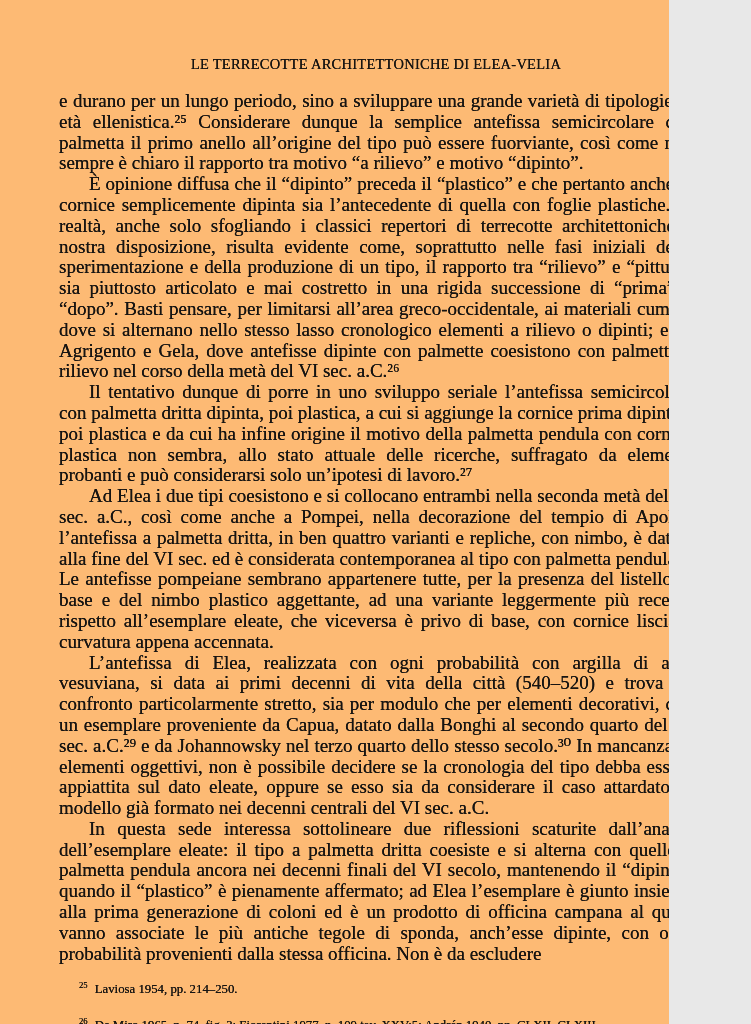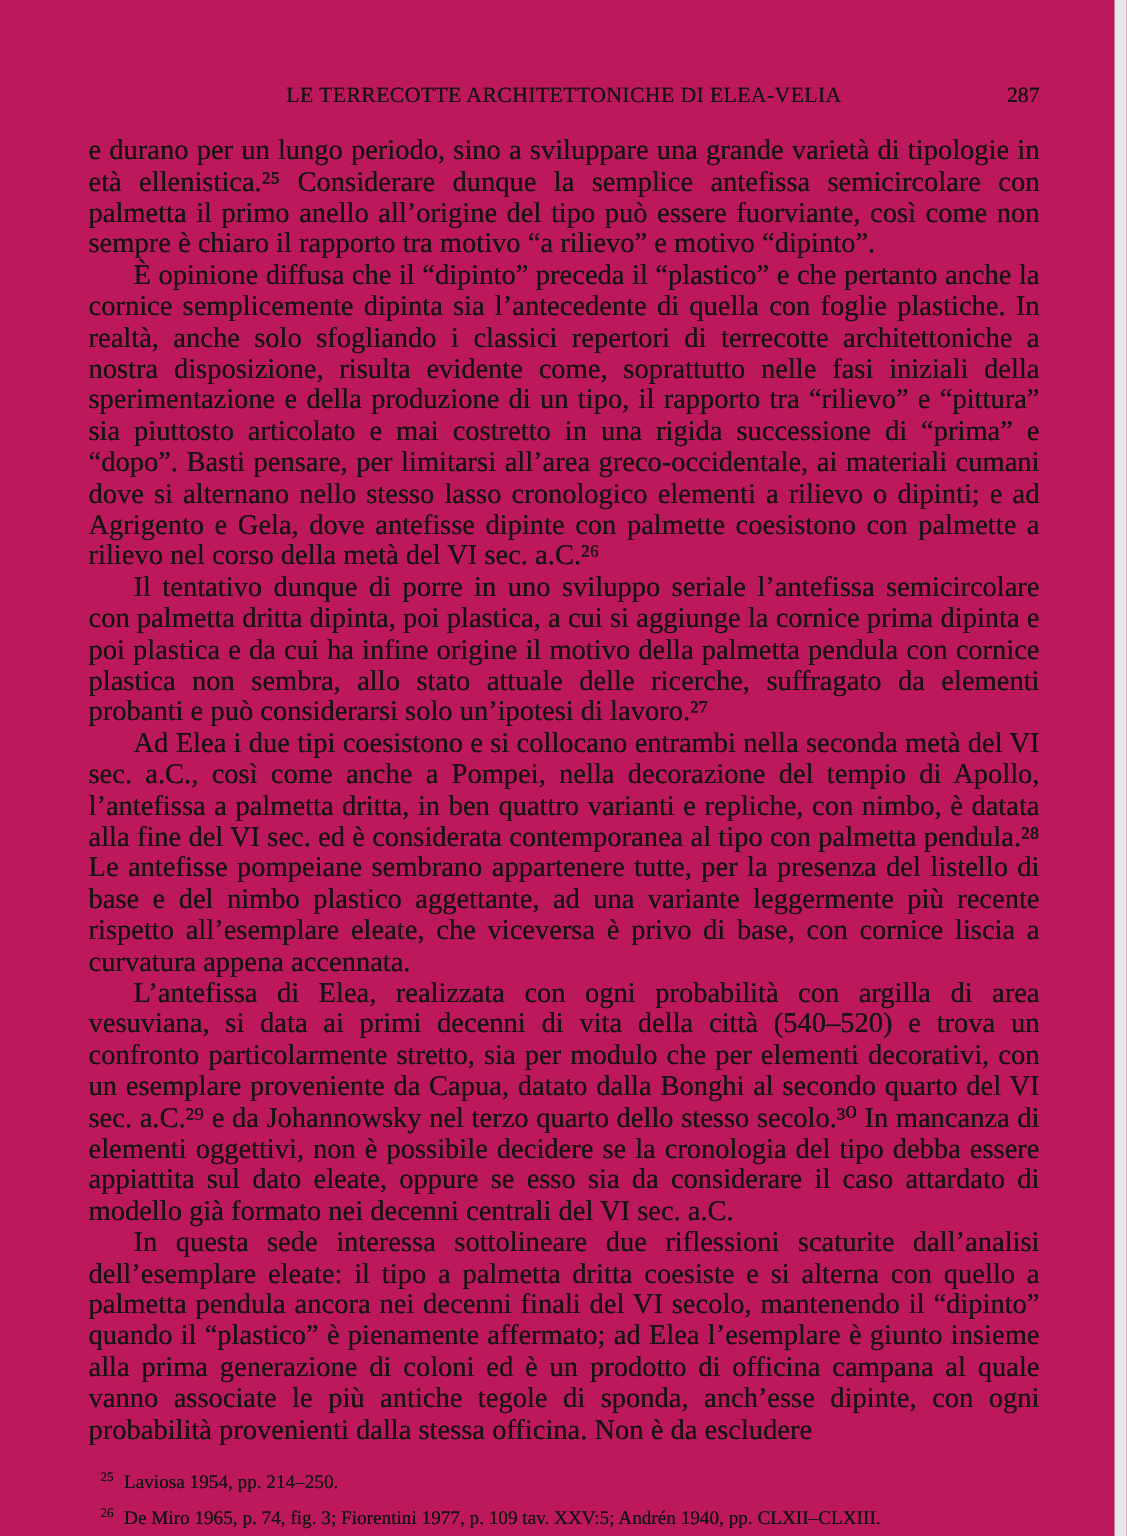--- a/index.html
+++ b/index.html
@@ -2,23 +2,23 @@
 <html><head>
 <meta charset="utf-8">
 <style>
   html, body {
     margin: 0;
     padding: 0;
     background: #e8e8e8;
   }
   .page {
     position: relative;
-    width: 743px;
+    width: 669px;
     height: 1024px;
-    background: #be185d;
+    background: #fdba74;
     overflow: hidden;
     font-family: "Liberation Serif", "DejaVu Serif", serif;
     color: #161412;
     text-shadow: 0 0 0.35px currentColor;
   }
   .content {
     position: absolute;
     left: 59px;
     top: 54px;
     width: 634px;
@@ -54,21 +54,21 @@
   .body-text p.no-indent {
     text-indent: 0;
   }
   .footnotes {
     margin-top: 15px;
     font-size: 12.8px;
     line-height: 19.3px;
     padding-left: 4px;
   }
   .footnote {
-    margin: 4px;
+    margin: 16px;
   }
   .footnote sup {
     font-size: 0.68em;
     line-height: 0;
     vertical-align: super;
     padding-right: 7px;
   }
 </style>
 </head>
 <body>

